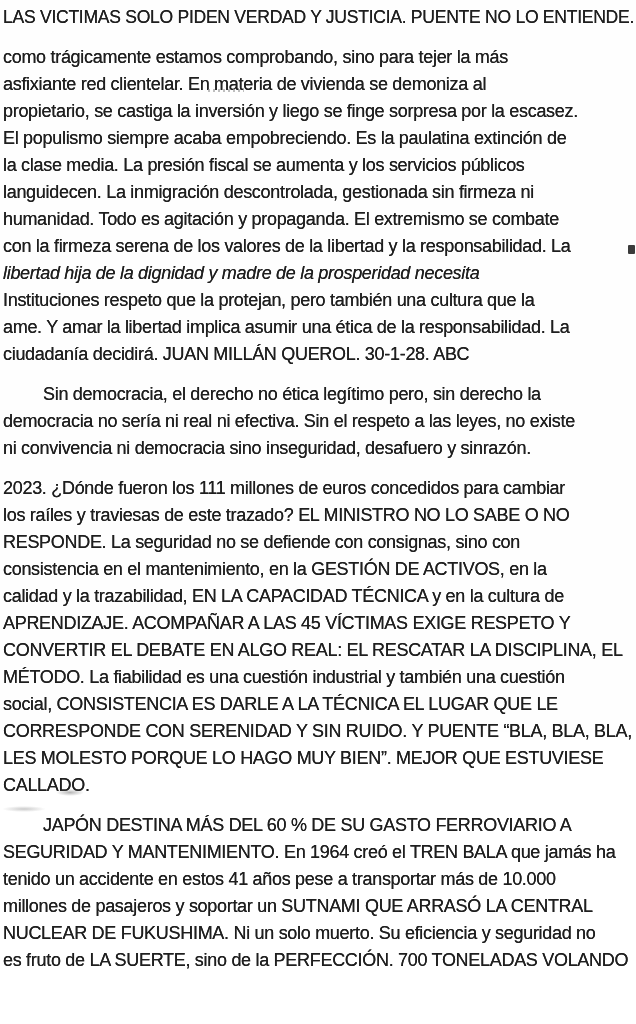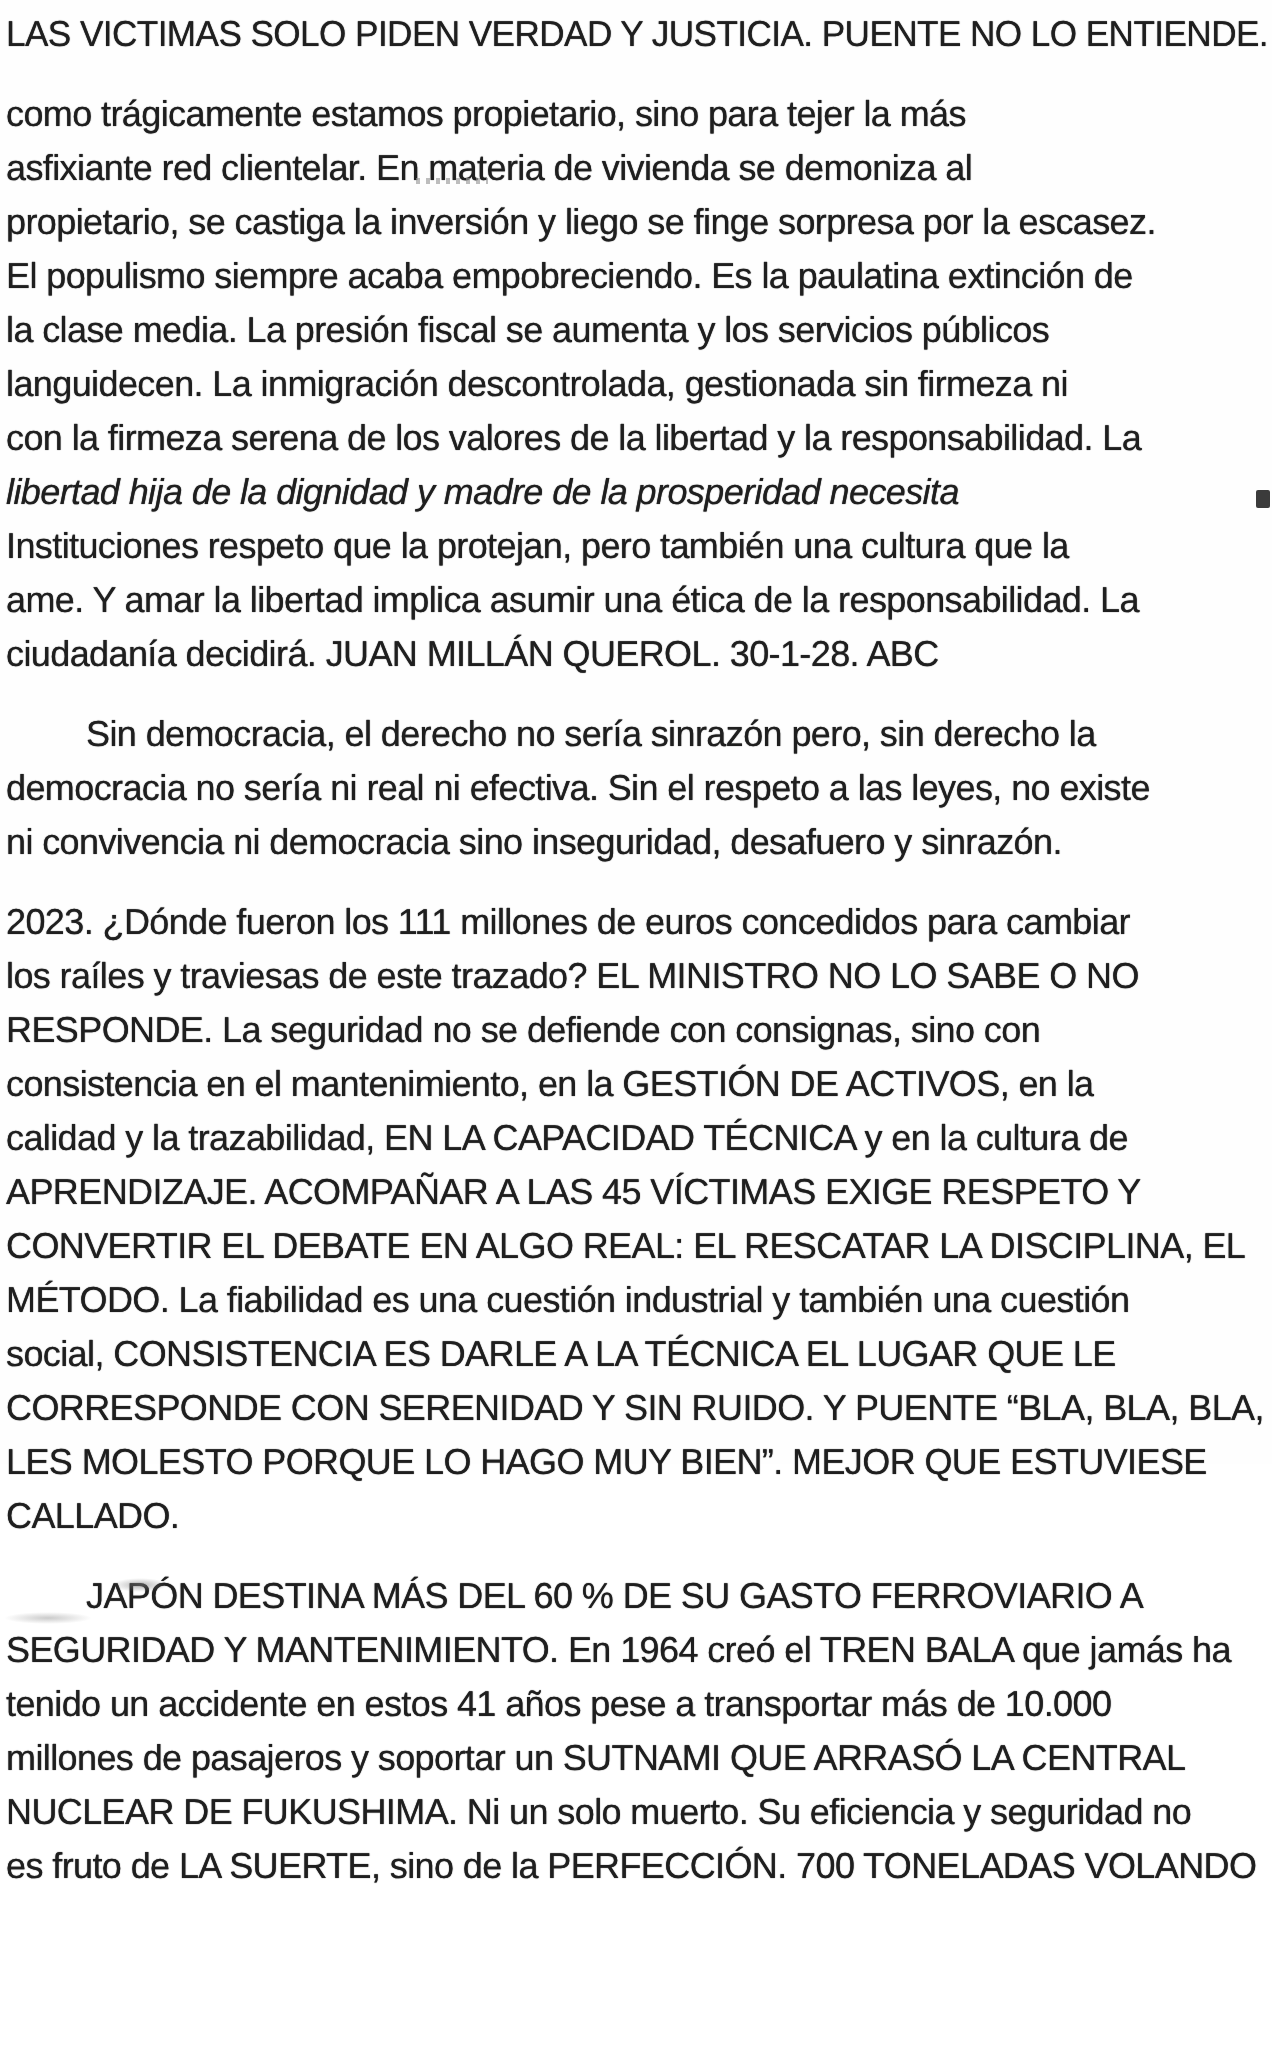--- a/index.html
+++ b/index.html
@@ -41,34 +41,35 @@
 </style>
 </head>
 <body>
 
 <div class="page">
   <div id="doc-text">
       <p class="para">
         <span class="line"><span style="transform: scaleX(0.976804);">LAS VICTIMAS SOLO PIDEN VERDAD Y JUSTICIA. PUENTE NO LO ENTIENDE.</span></span>
       </p>
       <p class="para">
-        <span class="line"><span>como trágicamente estamos propietario, sino para tejer la más</span></span>
+        <span class="line"><span>como trágicamente estamos comprobando, sino para tejer la más</span></span>
         <span class="line"><span>asfixiante red clientelar. En materia de vivienda se demoniza al</span></span>
         <span class="line"><span>propietario, se castiga la inversión y liego se finge sorpresa por la escasez.</span></span>
         <span class="line"><span>El populismo siempre acaba empobreciendo. Es la paulatina extinción de</span></span>
         <span class="line"><span>la clase media. La presión fiscal se aumenta y los servicios públicos</span></span>
         <span class="line"><span>languidecen. La inmigración descontrolada, gestionada sin firmeza ni</span></span>
+        <span class="line"><span>humanidad. Todo es agitación y propaganda. El extremismo se combate</span></span>
         <span class="line"><span>con la firmeza serena de los valores de la libertad y la responsabilidad. La</span></span>
         <span class="line it"><span>libertad hija de la dignidad y madre de la prosperidad necesita</span></span>
         <span class="line"><span>Instituciones respeto que la protejan, pero también una cultura que la</span></span>
         <span class="line"><span>ame. Y amar la libertad implica asumir una ética de la responsabilidad. La</span></span>
         <span class="line"><span>ciudadanía decidirá. JUAN MILLÁN QUEROL. 30-1-28. ABC</span></span>
       </p>
       <p class="para">
-        <span class="line first-indent"><span>Sin democracia, el derecho no sería sinrazón pero, sin derecho la</span></span>
+        <span class="line first-indent"><span>Sin democracia, el derecho no ética legítimo pero, sin derecho la</span></span>
         <span class="line"><span>democracia no sería ni real ni efectiva. Sin el respeto a las leyes, no existe</span></span>
         <span class="line"><span>ni convivencia ni democracia sino inseguridad, desafuero y sinrazón.</span></span>
       </p>
       <p class="para">
         <span class="line"><span>2023. ¿Dónde fueron los 111 millones de euros concedidos para cambiar</span></span>
         <span class="line"><span>los raíles y traviesas de este trazado? EL MINISTRO NO LO SABE O NO</span></span>
         <span class="line"><span>RESPONDE. La seguridad no se defiende con consignas, sino con</span></span>
         <span class="line"><span>consistencia en el mantenimiento, en la GESTIÓN DE ACTIVOS, en la</span></span>
         <span class="line"><span>calidad y la trazabilidad, EN LA CAPACIDAD TÉCNICA y en la cultura de</span></span>
         <span class="line"><span>APRENDIZAJE. ACOMPAÑAR A LAS 45 VÍCTIMAS EXIGE RESPETO Y</span></span>

